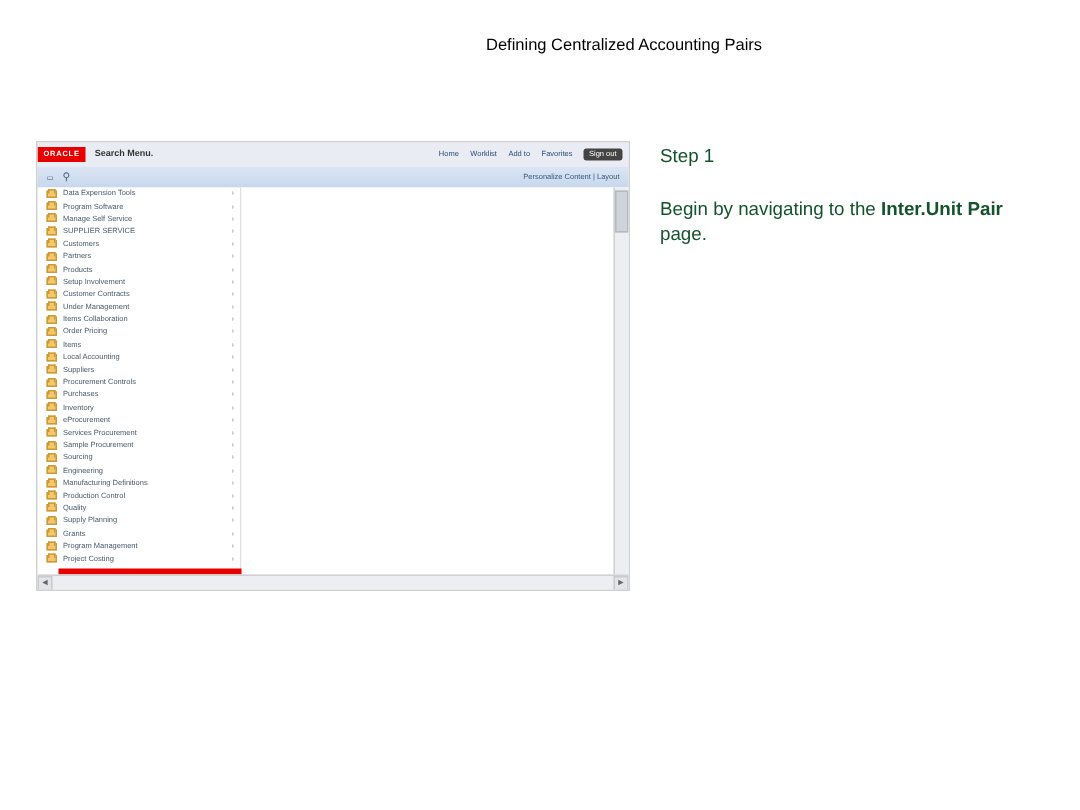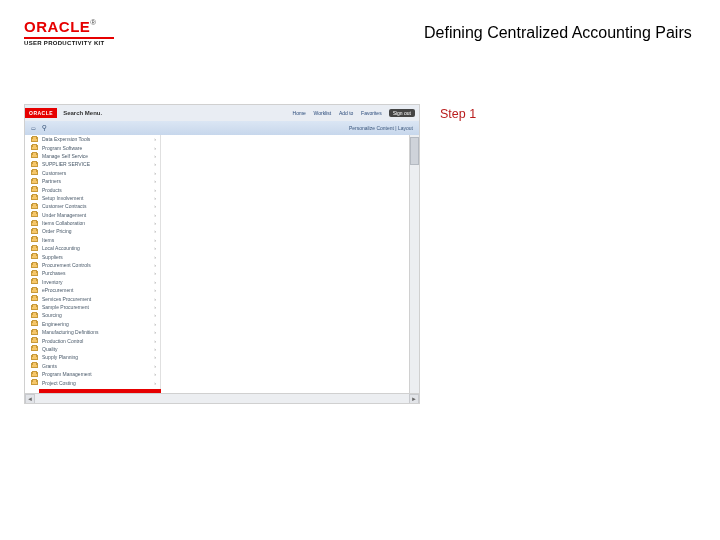--- a/index.html
+++ b/index.html
@@ -45,21 +45,21 @@
       font-size: 6px;
       font-weight: bold;
       color: #111;
       letter-spacing: 0.3px;
       margin-top: 1px;
     }
     .page-title {
       flex: 1;
       text-align: left;
       padding-left: 300px;
-      font-size: 16px;
+      font-size: 11px;
       font-weight: normal;
       color: #000;
       padding-top: 6px;
     }
     .content {
       display: flex;
       padding: 52px 24px 0 24px;
       gap: 20px;
     }
     .screenshot {
@@ -203,38 +203,31 @@
     .v-scroll .thumb {
       background: #cfd3da;
       border: 1px solid #b4b9c1;
       height: 28px;
       margin-top: 2px;
     }
     .instructions {
       flex: 1;
       font-size: 12.5px;
       line-height: 1.35;
-      color: #b91c1c;
+      color: #14532d;
       padding-top: 2px;
     }
     .instructions p { margin-bottom: 18px; }
     .step-label { font-weight: normal; }
     .bold { font-weight: bold; }
   </style>
 </head>
 <body>
 
 <div class="header">
-  <div class="logo-block">
-    <div>
-      <span class="oracle-logo">ORACLE</span><span class="logo-reg">®</span>
-    </div>
-    <div class="logo-rule"></div>
-    <div class="logo-sub">USER PRODUCTIVITY KIT</div>
-  </div>
   <div class="page-title">Defining Centralized Accounting Pairs</div>
 </div>
 
 <div class="content">
 
   <div class="screenshot">
     <div class="app-bar">
       <span class="mini-logo">ORACLE</span>
       <span class="search-label">Search Menu.</span>
       <span class="spacer"></span>
@@ -413,15 +406,18 @@
     <div class="red-bar"></div>
     <div class="h-scroll">
       <div class="arrow">◄</div>
       <div class="track"></div>
       <div class="arrow">►</div>
     </div>
   </div>
 
   <div class="instructions">
     <p class="step-label">Step 1</p>
+    <p>
+      <span>Begin by navigating to the </span><span class="bold">Inter.Unit Pair</span><span> page.</span>
+    </p>
   </div>
 
 </div>
 
 </body></html>

